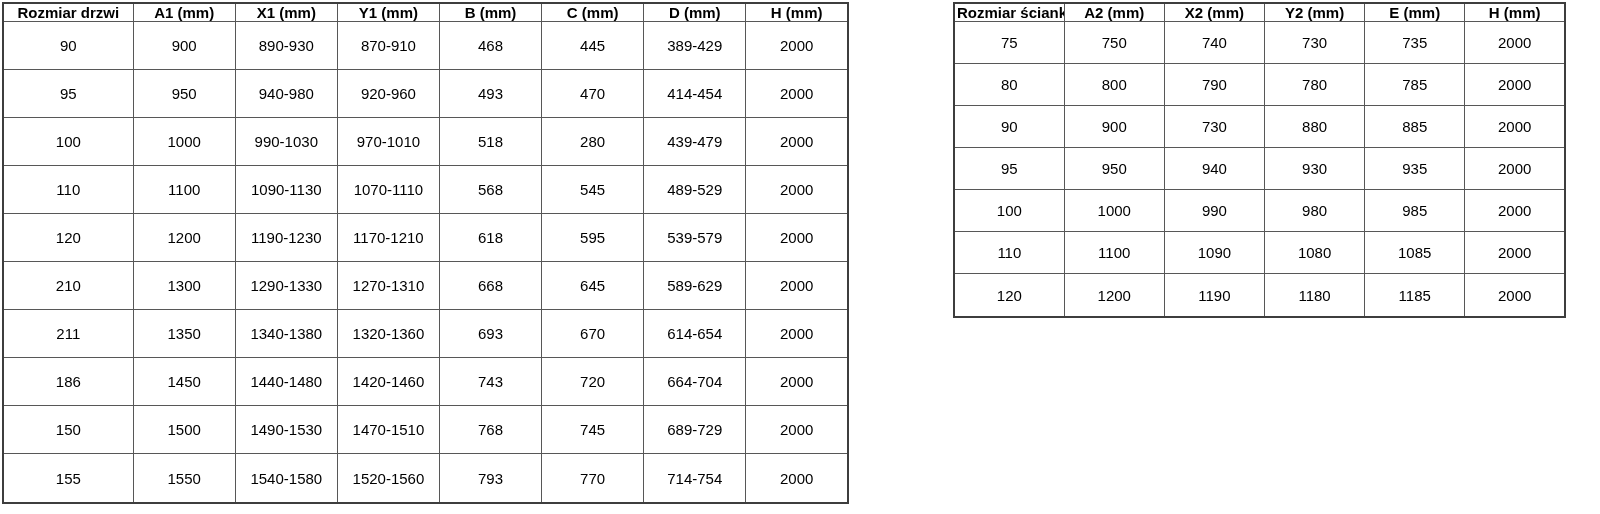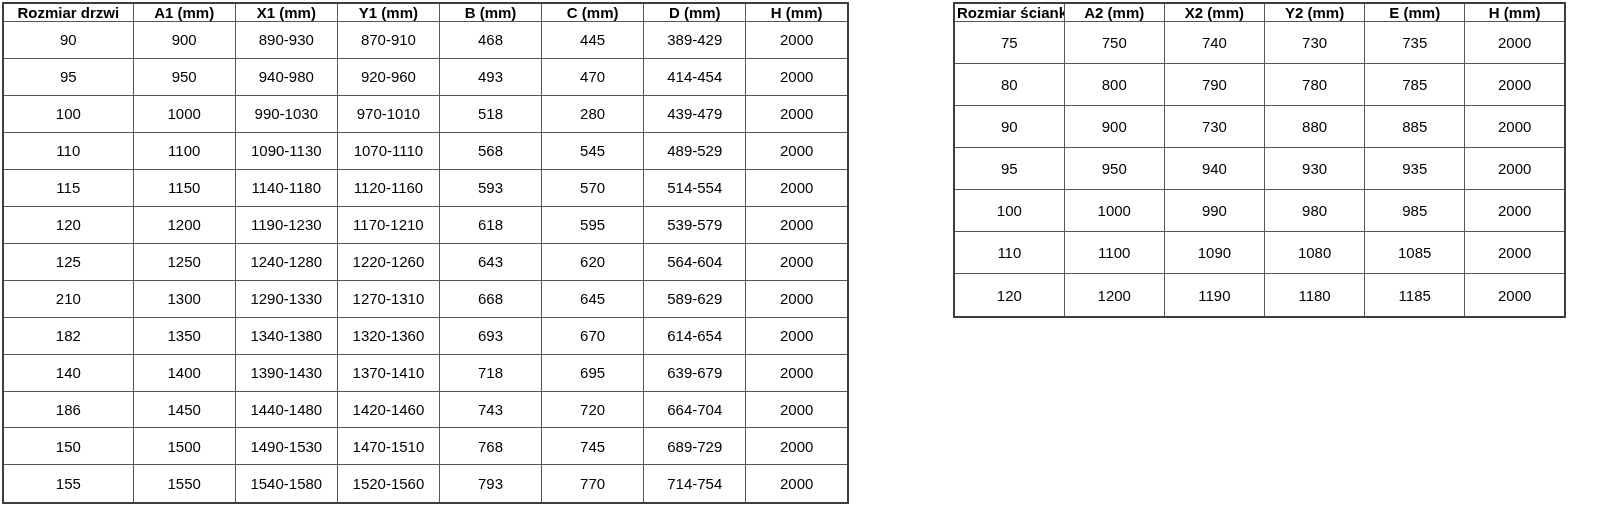--- a/index.html
+++ b/index.html
@@ -118,77 +118,47 @@
           <td>110</td>
           <td>1100</td>
           <td>1090-1130</td>
           <td>1070-1110</td>
           <td>568</td>
           <td>545</td>
           <td>489-529</td>
           <td>2000</td>
         </tr>
         <tr>
-          <td>115</td>
-          <td>1150</td>
-          <td>1140-1180</td>
-          <td>1120-1160</td>
-          <td>593</td>
-          <td>570</td>
-          <td>514-554</td>
-          <td>2000</td>
-        </tr>
-        <tr>
           <td>120</td>
           <td>1200</td>
           <td>1190-1230</td>
           <td>1170-1210</td>
           <td>618</td>
           <td>595</td>
           <td>539-579</td>
           <td>2000</td>
         </tr>
         <tr>
-          <td>125</td>
-          <td>1250</td>
-          <td>1240-1280</td>
-          <td>1220-1260</td>
-          <td>643</td>
-          <td>620</td>
-          <td>564-604</td>
-          <td>2000</td>
-        </tr>
-        <tr>
           <td>210</td>
           <td>1300</td>
           <td>1290-1330</td>
           <td>1270-1310</td>
           <td>668</td>
           <td>645</td>
           <td>589-629</td>
           <td>2000</td>
         </tr>
         <tr>
-          <td>182</td>
+          <td>211</td>
           <td>1350</td>
           <td>1340-1380</td>
           <td>1320-1360</td>
           <td>693</td>
           <td>670</td>
           <td>614-654</td>
-          <td>2000</td>
-        </tr>
-        <tr>
-          <td>140</td>
-          <td>1400</td>
-          <td>1390-1430</td>
-          <td>1370-1410</td>
-          <td>718</td>
-          <td>695</td>
-          <td>639-679</td>
           <td>2000</td>
         </tr>
         <tr>
           <td>186</td>
           <td>1450</td>
           <td>1440-1480</td>
           <td>1420-1460</td>
           <td>743</td>
           <td>720</td>
           <td>664-704</td>

